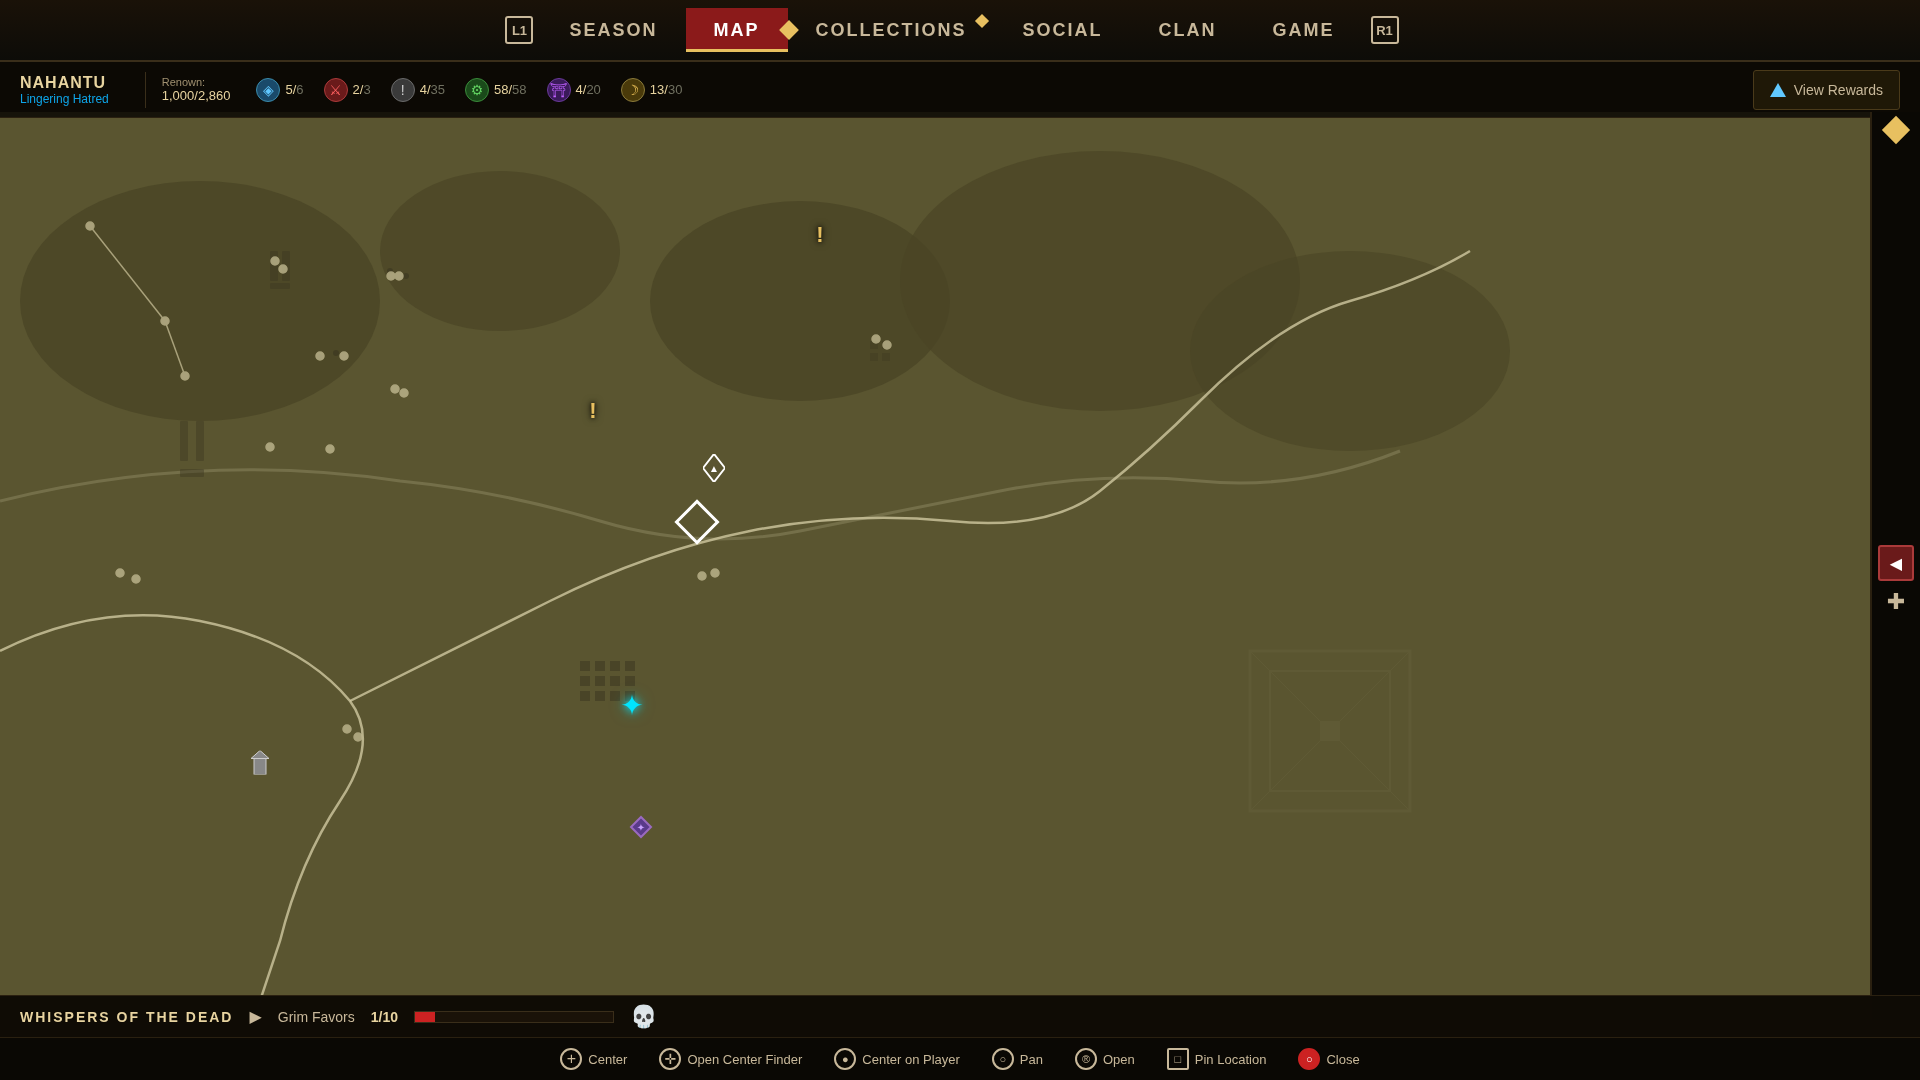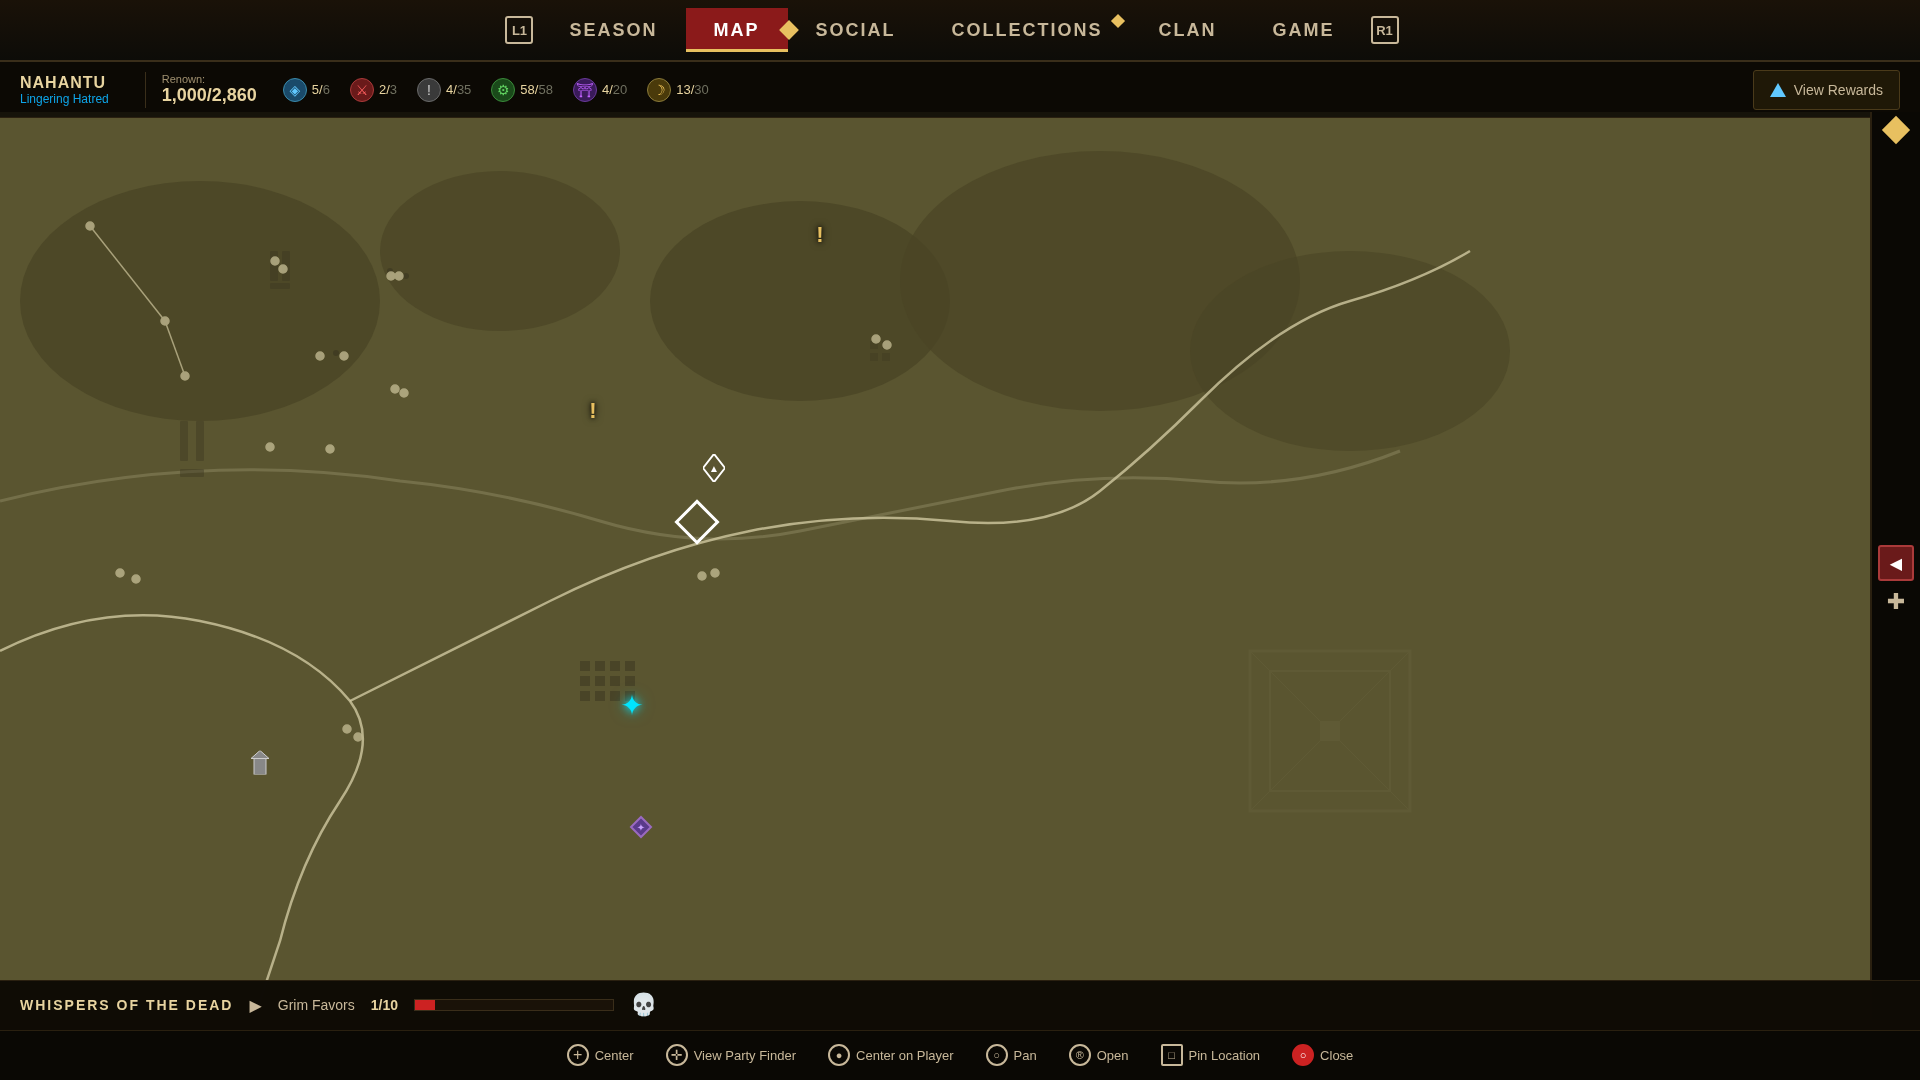--- a/index.html
+++ b/index.html
@@ -107,22 +107,22 @@
       display: flex;
       flex-direction: column;
       margin-right: 16px;
     }
     .renown-label {
       color: #a09070;
       font-size: 11px;
     }
     .renown-value {
       color: #e8d4a0;
-      font-size: 18px;
-      font-weight: bold;
+      font-size: 13px;
+      font-weight: normal;
     }
 
     .stat-item {
       display: flex;
       align-items: center;
       gap: 5px;
       margin: 0 10px;
       color: #c8b89a;
       font-size: 14px;
     }
@@ -253,21 +253,21 @@
     .rp-cross {
       color: #c8b89a;
       font-size: 22px;
       cursor: pointer;
     }
 
     
     #bottom-bar {
       position: absolute;
       bottom: 0; left: 0; right: 0;
-      height: 100px;
+      height: 85px;
       background: rgba(10,8,4,0.95);
       border-top: 1px solid #2a2010;
       z-index: 100;
       display: flex;
       flex-direction: column;
     }
 
     #whispers-bar {
       height: 50px;
       background: rgba(15,12,6,0.9);
@@ -361,26 +361,26 @@
 <div id="top-nav">
   <span class="nav-badge">L1</span>
 
   <div class="nav-btn">SEASON</div>
 
   <div class="nav-btn active" style="background:#8b1a1a; position:relative;">
     <span>MAP</span>
     <span style="position:absolute; top:50%; right:-8px; transform:translateY(-50%) rotate(45deg); width:14px; height:14px; background:#e8c060; z-index:10;"></span>
   </div>
 
-  <div class="nav-btn">SOCIAL</div>
-
   <div class="nav-btn" style="position:relative;">
     <span>COLLECTIONS</span>
     <span style="position:absolute; top:8px; right:8px; width:10px; height:10px; background:#e8c060; transform:rotate(45deg);"></span>
   </div>
+
+  <div class="nav-btn">SOCIAL</div>
 
   <div class="nav-btn">CLAN</div>
 
   <div class="nav-btn">GAME</div>
 
   <span class="nav-badge r1">R1</span>
 </div>
 
 <div id="info-bar">
   <div class="char-info">
@@ -591,21 +591,21 @@
     <span class="skull-icon">💀</span>
   </div>
 
   <div id="controls-bar">
     <div class="control-item">
       <div class="ctrl-icon plus-btn">+</div>
       <span>Center</span>
     </div>
     <div class="control-item">
       <div class="ctrl-icon" style="font-size:14px;">✛</div>
-      <span>View Party Finder</span>
+      <span>Open Center Finder</span>
     </div>
     <div class="control-item">
       <div class="ctrl-icon">●</div>
       <span>Center on Player</span>
     </div>
     <div class="control-item">
       <div class="ctrl-icon">○</div>
       <span>Pan</span>
     </div>
     <div class="control-item">

